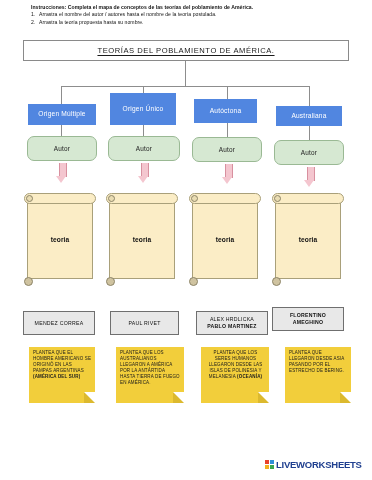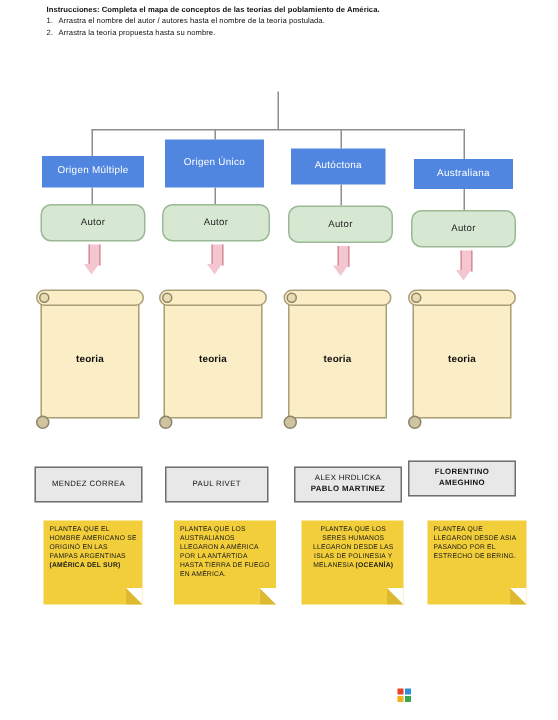--- a/index.html
+++ b/index.html
@@ -131,20 +131,23 @@
 <body>
 
 <div id="sheet">
 
   <div class="instructions">
     <div class="line head">Instrucciones: Completa el mapa de conceptos de las teorías del poblamiento de América.</div>
     <div class="line"><span class="num">1.</span><span>Arrastra el nombre del autor / autores  hasta el nombre de la teoría postulada.</span></div>
     <div class="line"><span class="num">2.</span><span>Arrastra la teoría propuesta hasta su nombre.</span></div>
   </div>
 
+  <div class="title-box">
+    <div class="title-text">TEORÍAS DEL POBLAMIENTO DE AMÉRICA.</div>
+  </div>
 
   <div class="vline" style="left:185px;top:61px;height:25px;"></div>
   <div class="hline" style="left:61px;top:86px;width:248px;"></div>
   <div class="vline" style="left:61px;top:86px;height:18px;"></div>
   <div class="vline" style="left:143px;top:86px;height:7px;"></div>
   <div class="vline" style="left:227px;top:86px;height:13px;"></div>
   <div class="vline" style="left:309px;top:86px;height:20px;"></div>
 
   <div class="blue-box" style="left:28px;top:104px;width:68px;height:21px;">
     <span>Origen Múltiple</span>
@@ -271,15 +274,16 @@
     </div>
   </div>
 
   <div class="lw">
     <span class="grid">
       <i style="background:#e8412c;"></i>
       <i style="background:#2f8fd8;"></i>
       <i style="background:#f2b01e;"></i>
       <i style="background:#3aa651;"></i>
     </span>
+    <span class="word">LIVEWORKSHEETS</span>
   </div>
 
 </div>
 
 </body></html>

